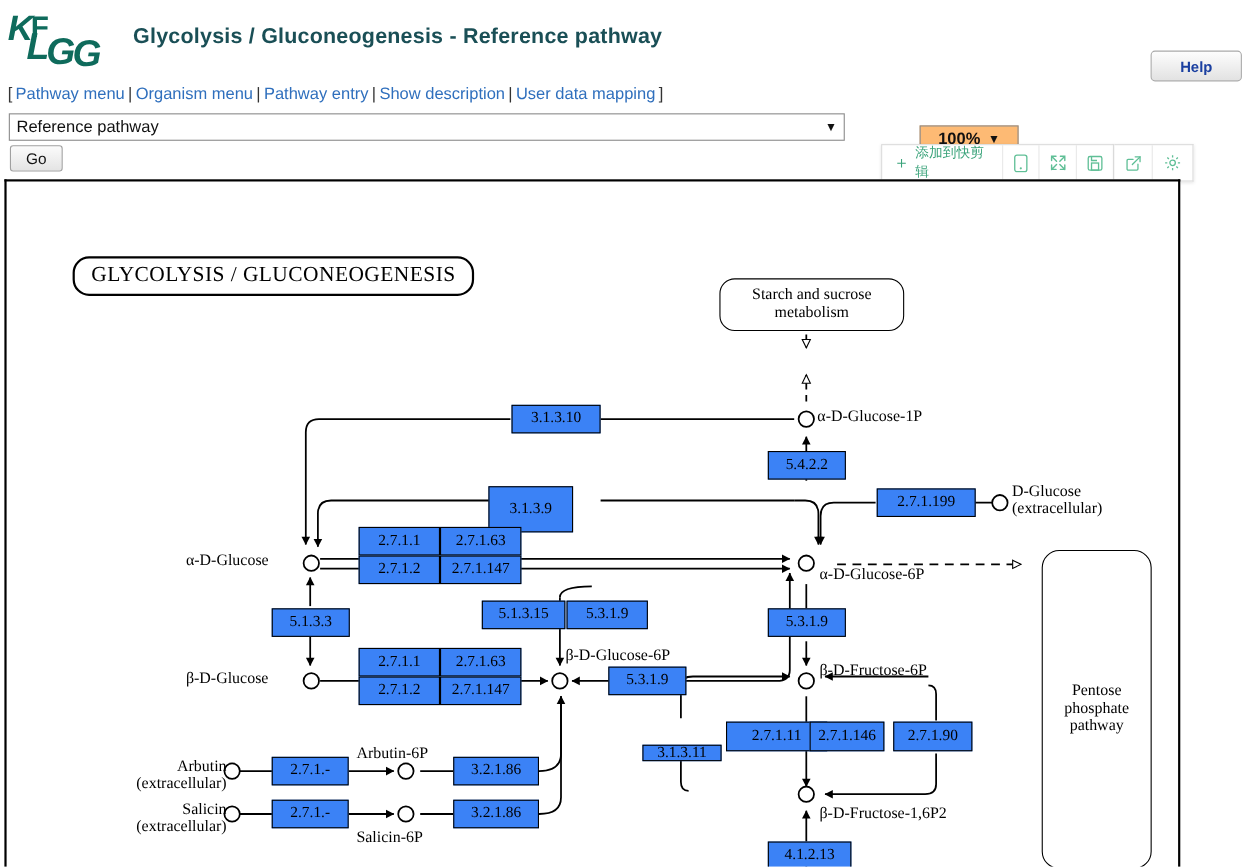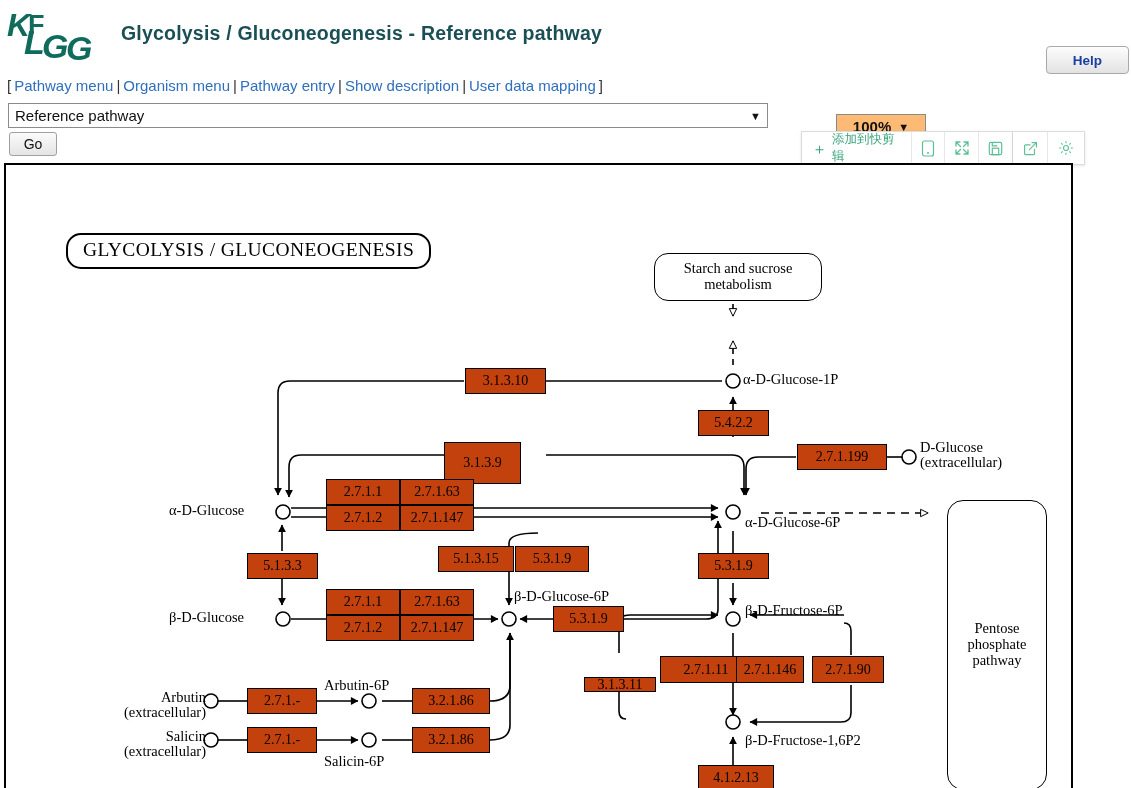--- a/index.html
+++ b/index.html
@@ -125,21 +125,21 @@
     position: absolute;
     font-family: "Liberation Serif", serif;
     font-size: 14.5px; color: #000;
     white-space: nowrap; line-height: 1.08;
   }
   .mlbl.two { line-height: 1.05; }
 
   
   .ebox {
     position: absolute;
-    border: 1.3px solid #000; background: #c2410c;
+    border: 1.3px solid #000; background: #3b82f6;
     font-family: "Liberation Serif", serif;
     font-size: 14px; color: #000;
     display: flex; align-items: center; justify-content: center;
     white-space: nowrap; cursor: pointer;
   }
   
   .rbox {
     position: absolute;
     border: 1.3px solid #000; background: #fff;
     border-radius: 14px;

